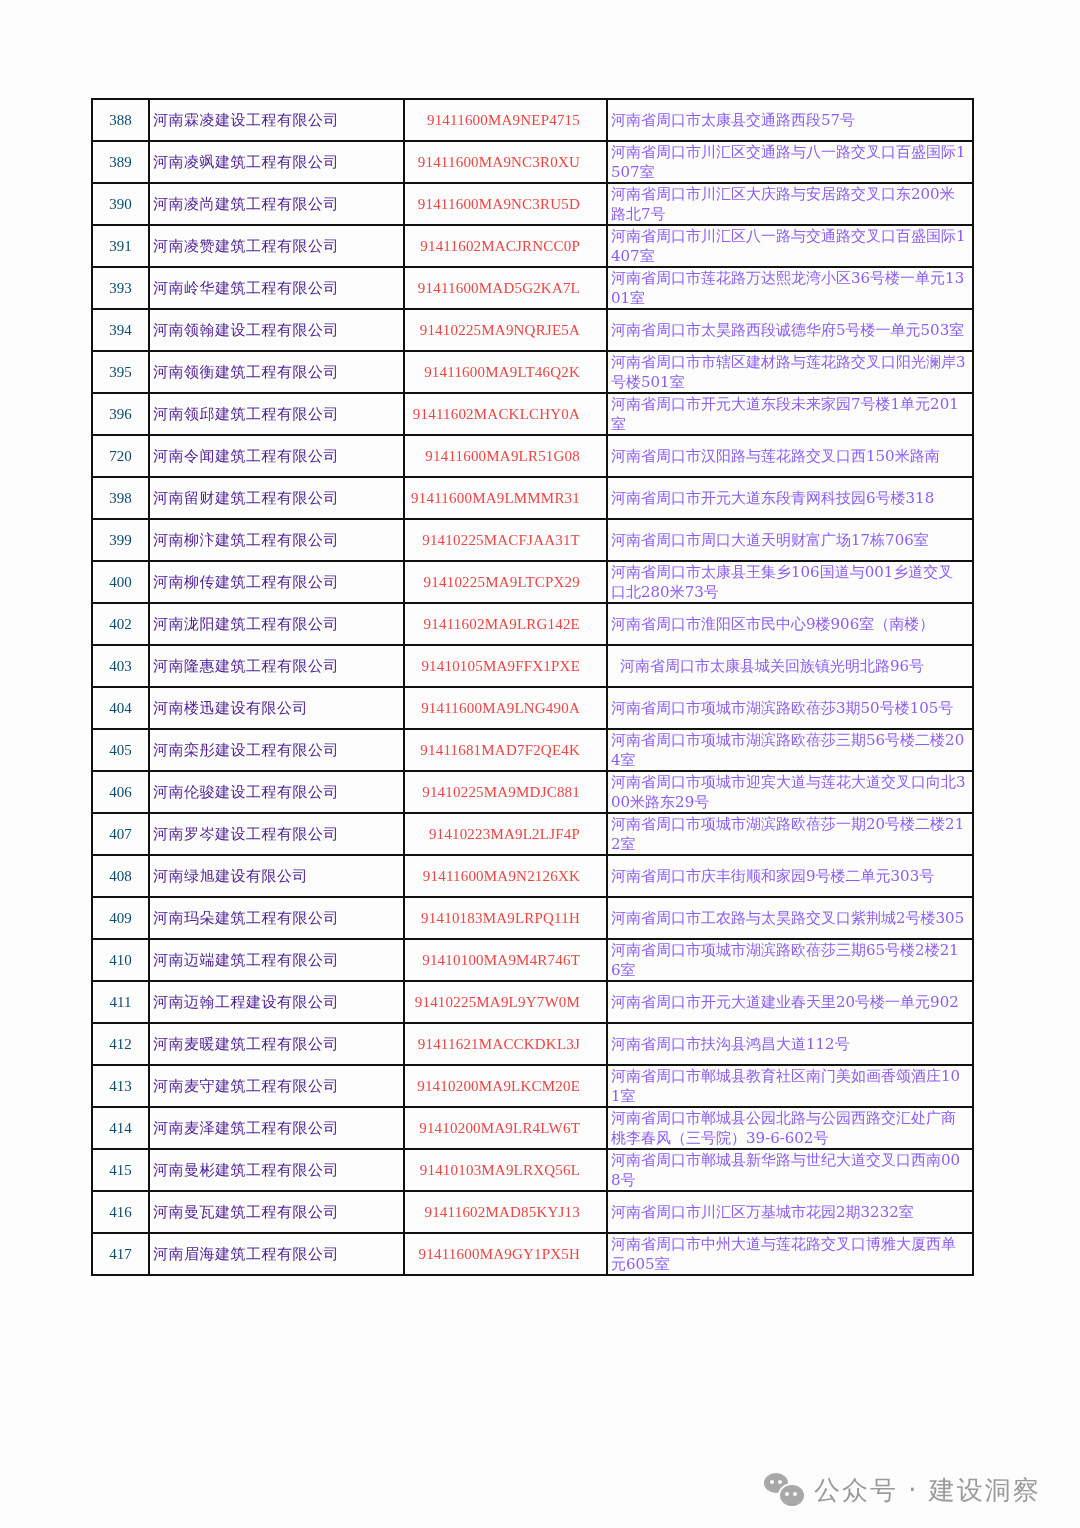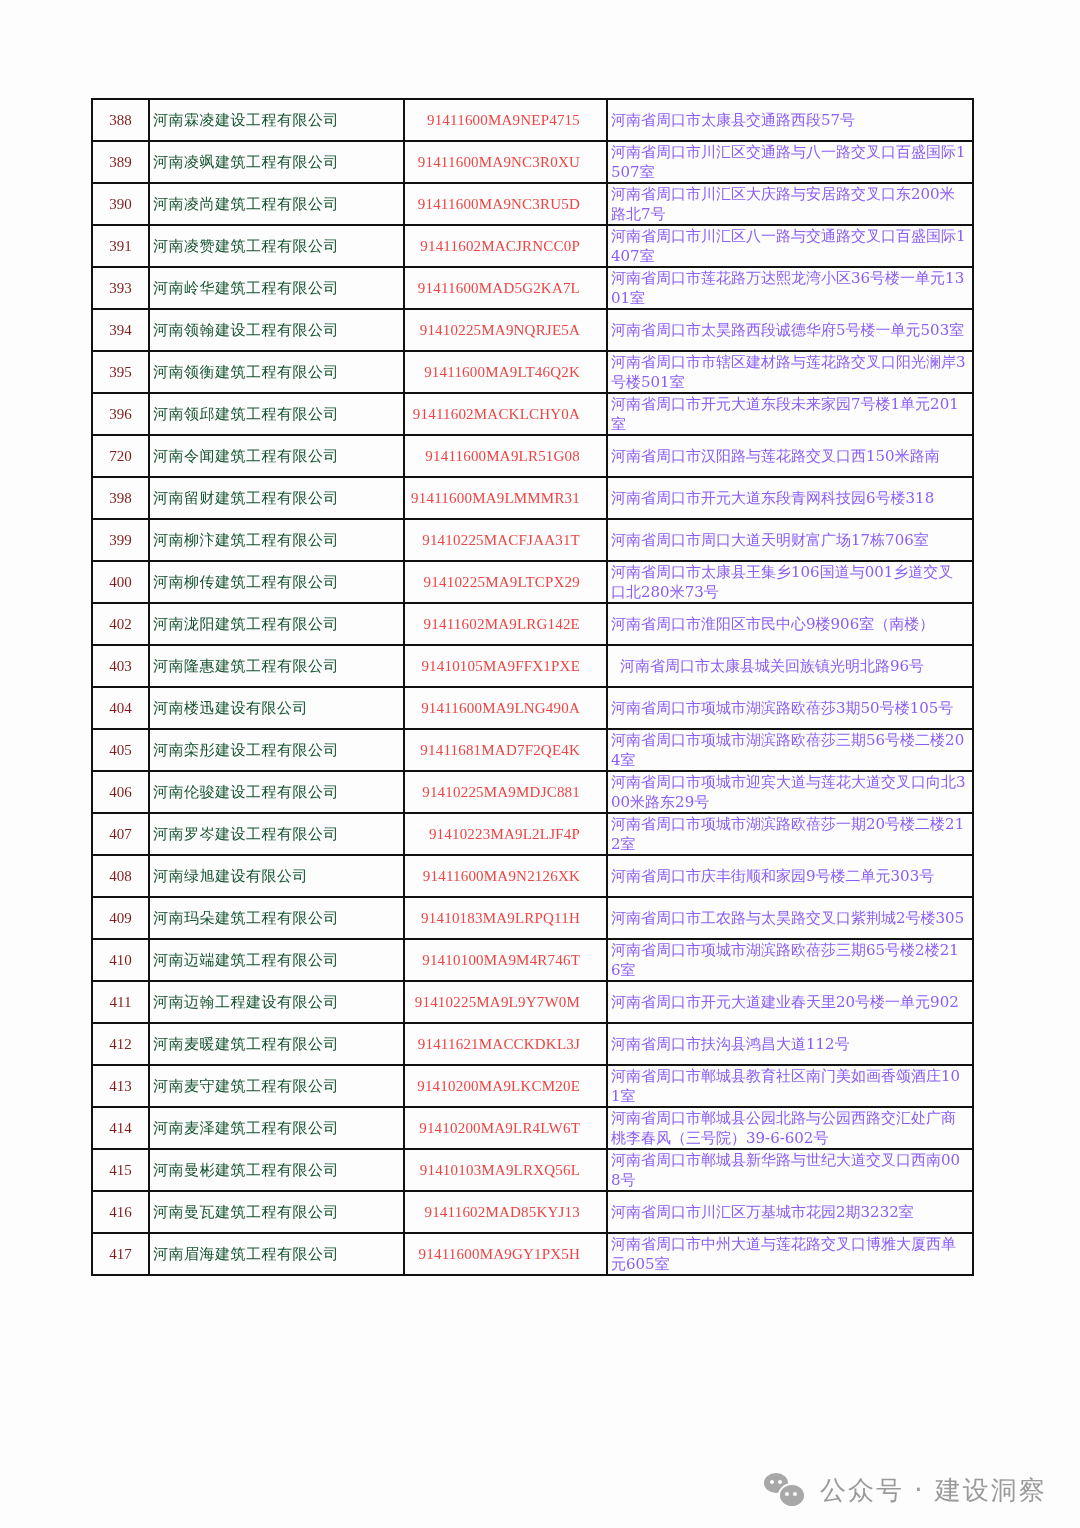--- a/index.html
+++ b/index.html
@@ -40,27 +40,27 @@
       overflow: hidden;
     }
     col.c-no { width: 57px; }
     col.c-name { width: 255px; }
     col.c-code { width: 203px; }
     col.c-addr { width: 366px; }
     td.no {
       text-align: center;
       font-family: "Liberation Serif", "DejaVu Serif", serif;
       font-size: 16px;
-      color: #7f1d1d;
+      color: #0c4a6e;
     }
     td.name {
       text-align: left;
       padding-left: 3px !important;
       letter-spacing: 0.5px;
-      color: #14532d;
+      color: #4c1d95;
     }
     td.code {
       text-align: right;
       padding-right: 26px !important;
       font-family: Liberation Serif, serif;
       font-size: 15px;
       letter-spacing: 0.2px;
       color: #ef4444;
     }
     td.addr {
@@ -74,21 +74,21 @@
     }
     td.addr.indent { padding-left: 12px !important; margin-left: 19px; }
 
     .watermark {
       position: absolute;
       left: 764px;
       top: 1470px;
       height: 40px;
       display: flex;
       align-items: center;
-      gap: 16px;
+      gap: 10px;
       color: #9a9a9a;
       font-family: "DejaVu Sans", "Liberation Sans", sans-serif;
       font-size: 26px;
       letter-spacing: 2px;
     }
     .wechat-icon {
       width: 40px;
       height: 34px;
       position: relative;
     }

